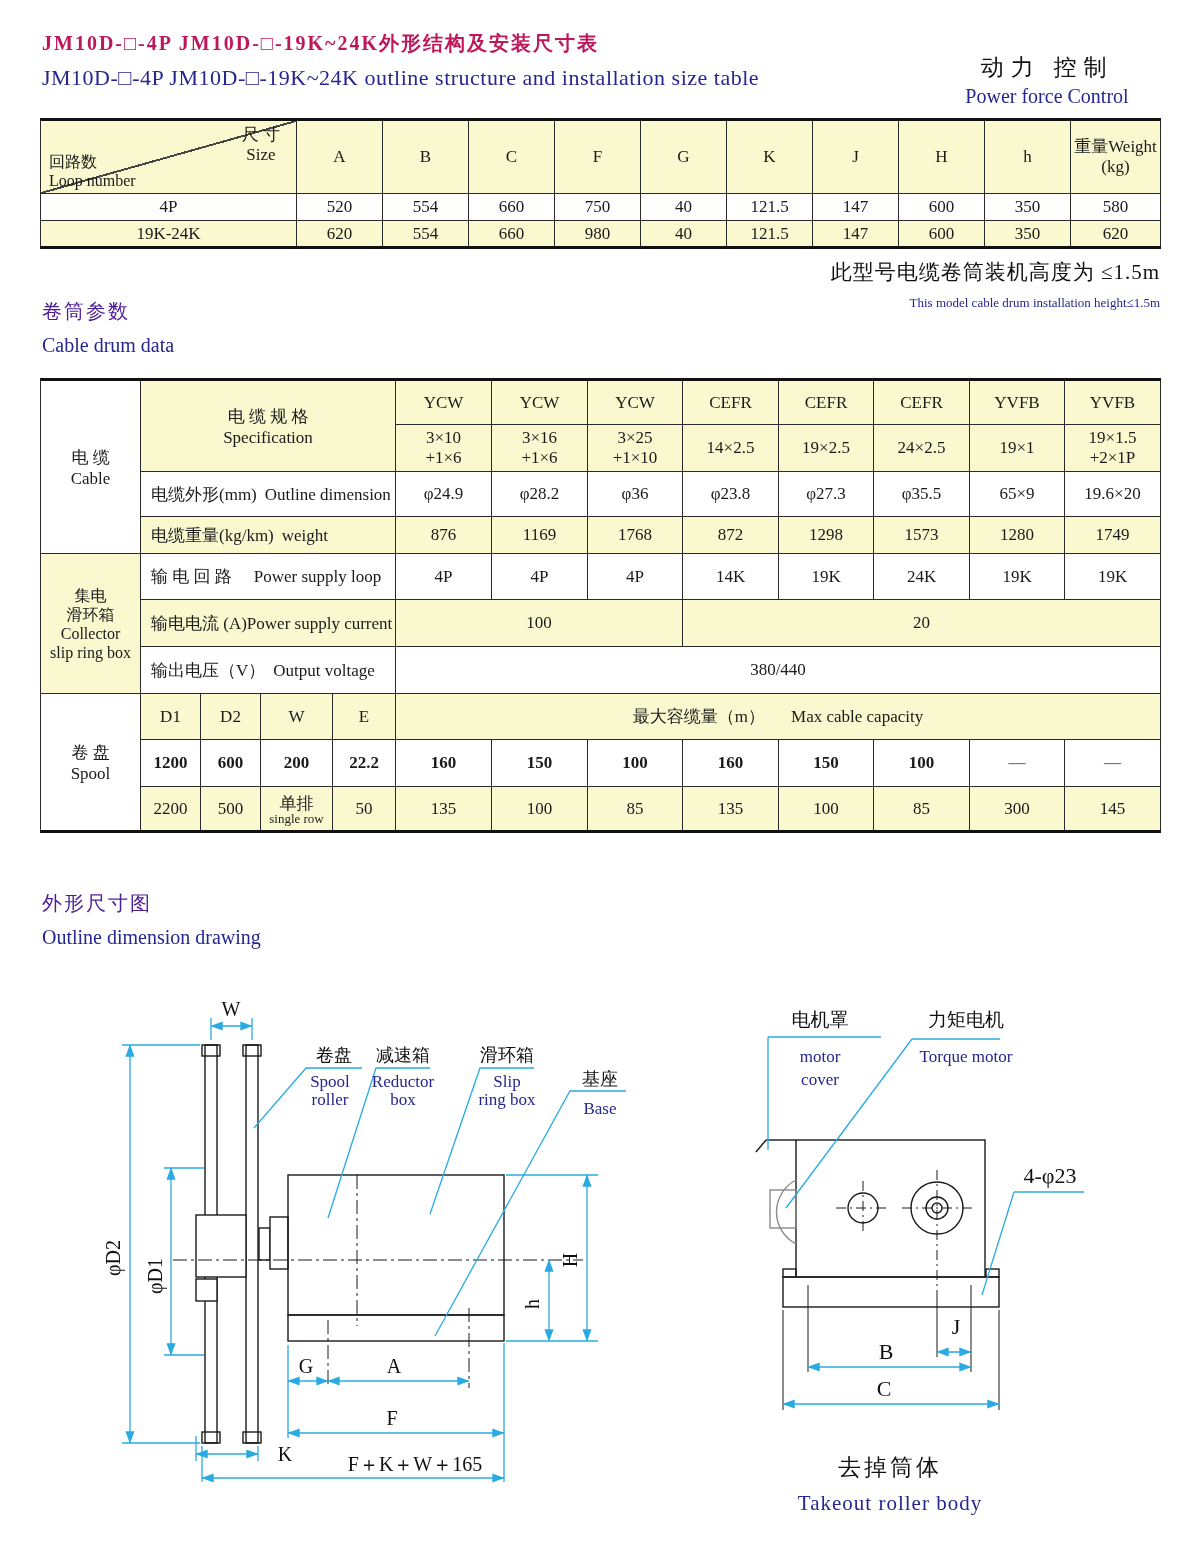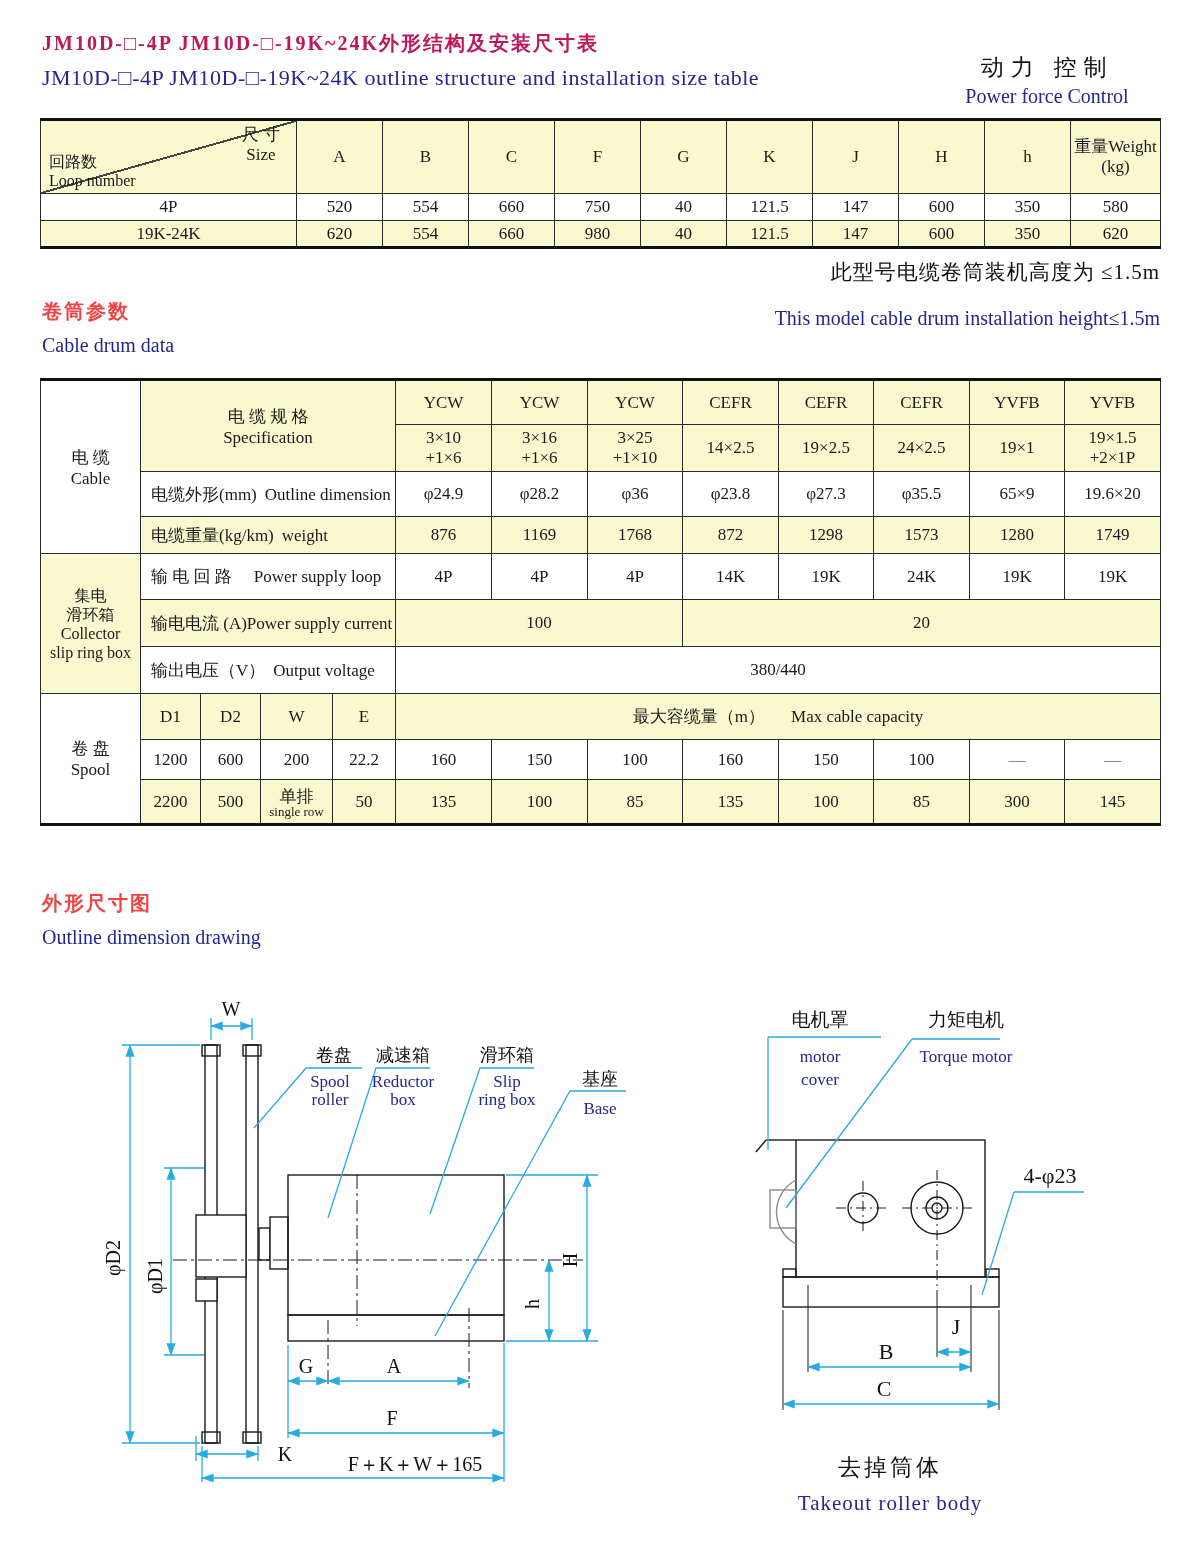--- a/index.html
+++ b/index.html
@@ -30,22 +30,22 @@
   .corner-cell{position:relative;}
   .corner-inner{position:absolute;inset:0;
     background:linear-gradient(to bottom right,
       transparent calc(50% - 1px), #444 calc(50% - 1px),
       #444 calc(50% + 1px), transparent calc(50% + 1px));}
   .corner-size{position:absolute;top:4px;right:16px;text-align:center;font-size:17px;line-height:20px;}
   .corner-loop{position:absolute;bottom:3px;left:8px;text-align:left;font-size:16px;line-height:19px;}
   
   .note{width:580px;text-align:right;}
   .note-zh{font-size:21px;color:#111;letter-spacing:1px;}
-  .note-en{font-size:20px;color:#26268F;margin-top:21px;}
-  .sec-zh{font-size:20px;font-weight:bold;color:#ef4444;letter-spacing:2px;}
+  .note-en{font-size:13px;color:#26268F;margin-top:9px;}
+  .sec-zh{font-size:20px;font-weight:normal;color:#4c1d95;letter-spacing:2px;}
   .sec-en{font-size:20px;color:#26268F;margin-top:9px;}
   
   svg text{font-family:"Liberation Serif","DejaVu Serif",serif;}
   .t-zh{font-size:18px;fill:#111;}
   .t-en{font-size:17px;fill:#26268F;}
   .t-dim{font-size:20px;fill:#111;}
   .t-dim2{font-size:22px;fill:#111;}
   .t-cap-zh{font-size:23px;fill:#111;letter-spacing:3px;}
   .t-cap-en{font-size:21px;fill:#26268F;letter-spacing:1px;}
 </style>
@@ -259,21 +259,21 @@
     </td>
     <td class="yl">D1</td>
     <td class="yl">D2</td>
     <td class="yl">W</td>
     <td class="yl">E</td>
     <td colspan="8" class="yl">
       <span>最大容缆量（m）</span><span class="en-inline" style="margin-left:26px;">Max cable capacity</span>
     </td>
   </tr>
 
-  <tr style="height:40px;">
+  <tr style="height:47px;font-weight:bold;">
     <td>1200</td>
     <td>600</td>
     <td>200</td>
     <td>22.2</td>
     <td>160</td>
     <td>150</td>
     <td>100</td>
     <td>160</td>
     <td>150</td>
     <td>100</td>

